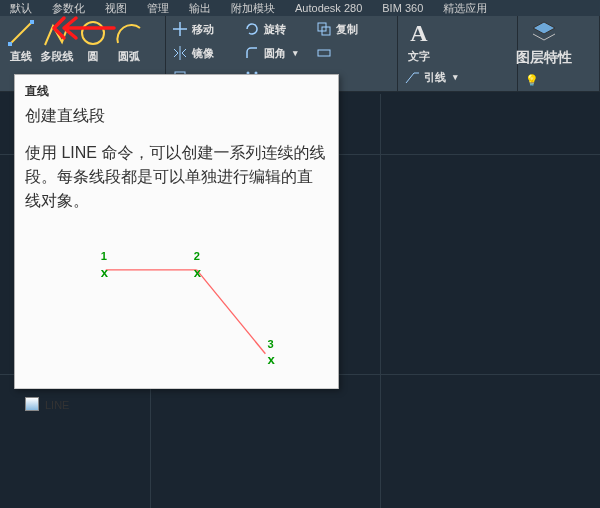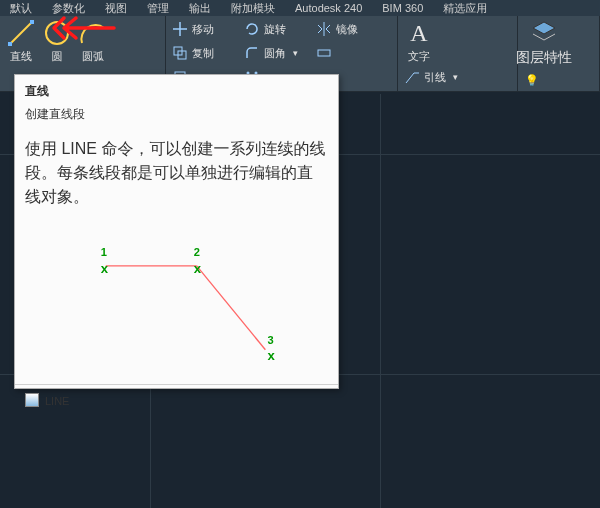--- a/index.html
+++ b/index.html
@@ -27,20 +27,21 @@
     background: #3b4a56;
     border-bottom: 1px solid #232c34;
     height: 76px;
     color: #e0e0e0;
   }
   .panel {
     display: flex; flex-direction: column;
     border-right: 1px solid #232c34;
     padding: 2px 4px 0 4px;
     position: relative;
+    font-weight: bold;
   }
   .panel-row { display:flex; flex-wrap: wrap; gap:2px; flex:1; align-content:flex-start;}
   .big-btn {
     display:flex; flex-direction:column; align-items:center;
     width: 34px;
     cursor:pointer;
   }
   .big-btn .ico { width:30px; height:30px; display:flex;align-items:center;justify-content:center; }
   .big-btn .lbl { font-size:11px; text-align:center; margin-top:1px; white-space:nowrap;}
   .mini-btn {
@@ -70,21 +71,21 @@
     border:1px solid #b0b0b0;
     box-shadow: 2px 2px 6px rgba(0,0,0,0.35);
     z-index:50;
     color:#333;
     display:flex; flex-direction:column;
   }
   .tooltip .tt-head {
     padding:8px 10px 0 10px;
   }
   .tooltip .tt-title { font-weight:bold; font-size:12px; }
-  .tooltip .tt-sub { font-size:12px; margin-top:6px; }
+  .tooltip .tt-sub { font-size:16px; margin-top:6px; }
   .tooltip .tt-body { font-size:16px; padding:14px 10px 0 10px; line-height:1.5; }
   .tooltip .tt-preview {
     flex:1;
     position:relative;
     margin:10px 10px 0 10px;
   }
   .tooltip .tt-footer {
     border-top:1px solid #d0d0d0;
     padding:8px 10px;
     font-size:12px;
@@ -108,21 +109,21 @@
 </head>
 <body>
 
 <div class="tabs">
   <span>默认</span>
   <span>参数化</span>
   <span>视图</span>
   <span>管理</span>
   <span>输出</span>
   <span>附加模块</span>
-  <span>Autodesk 240</span>
+  <span>Autodesk 280</span>
   <span>BIM 360</span>
   <span>精选应用</span>
 </div>
 
 <div class="ribbon">
 
   <div class="panel" style="width:166px">
     <div class="panel-row">
       <div class="big-btn">
         <span class="ico">
@@ -130,20 +131,28 @@
               <line x1="4" y1="26" x2="26" y2="4" stroke="#ffd24a" stroke-width="2"></line>
               <rect x="2" y="24" width="4" height="4" fill="#6fb8ff"></rect>
               <rect x="24" y="2" width="4" height="4" fill="#6fb8ff"></rect>
             </svg>
         </span>
         <span class="lbl">直线</span>
       </div>
       <div class="big-btn">
         <span class="ico">
           <svg width="30" height="30">
+              <polyline points="3,27 11,8 20,24 27,5" fill="none" stroke="#ffd24a" stroke-width="2"></polyline>
+            </svg>
+        </span>
+        <span class="lbl">多段线</span>
+      </div>
+      <div class="big-btn">
+        <span class="ico">
+          <svg width="30" height="30">
               <circle cx="15" cy="15" r="11" fill="none" stroke="#ffd24a" stroke-width="2"></circle>
             </svg>
         </span>
         <span class="lbl">圆</span>
       </div>
       <div class="big-btn">
         <span class="ico">
           <svg width="30" height="30">
               <path d="M4 25 A14 14 0 0 1 26 10" fill="none" stroke="#ffd24a" stroke-width="2"></path>
             </svg>
@@ -167,34 +176,34 @@
         <span class="mi">
             <svg width="16" height="16">
               <path d="M3 8a5 5 0 1 1 2 4" fill="none" stroke="#9fd0ff" stroke-width="1.5"></path>
             </svg>
           </span>
         <span>旋转</span>
       </div>
       <div class="mini-btn">
         <span class="mi">
             <svg width="16" height="16">
+              <rect x="2" y="2" width="8" height="8" fill="none" stroke="#9fd0ff"></rect>
+              <rect x="6" y="6" width="8" height="8" fill="none" stroke="#9fd0ff"></rect>
+            </svg>
+          </span>
+        <span>复制</span>
+      </div>
+      <div class="mini-btn">
+        <span class="mi">
+            <svg width="16" height="16">
               <path d="M8 1v14" stroke="#9fd0ff"></path>
               <path d="M2 4l4 4-4 4M14 4l-4 4 4 4" fill="none" stroke="#9fd0ff"></path>
             </svg>
           </span>
         <span>镜像</span>
-      </div>
-      <div class="mini-btn">
-        <span class="mi">
-            <svg width="16" height="16">
-              <rect x="2" y="2" width="8" height="8" fill="none" stroke="#9fd0ff"></rect>
-              <rect x="6" y="6" width="8" height="8" fill="none" stroke="#9fd0ff"></rect>
-            </svg>
-          </span>
-        <span>复制</span>
       </div>
       <div class="mini-btn dd">
         <span class="mi">
             <svg width="16" height="16">
               <path d="M3 13V7a4 4 0 0 1 4-4h6" fill="none" stroke="#9fd0ff" stroke-width="1.5"></path>
             </svg>
           </span>
         <span>圆角</span>
       </div>
       <div class="mini-btn">

